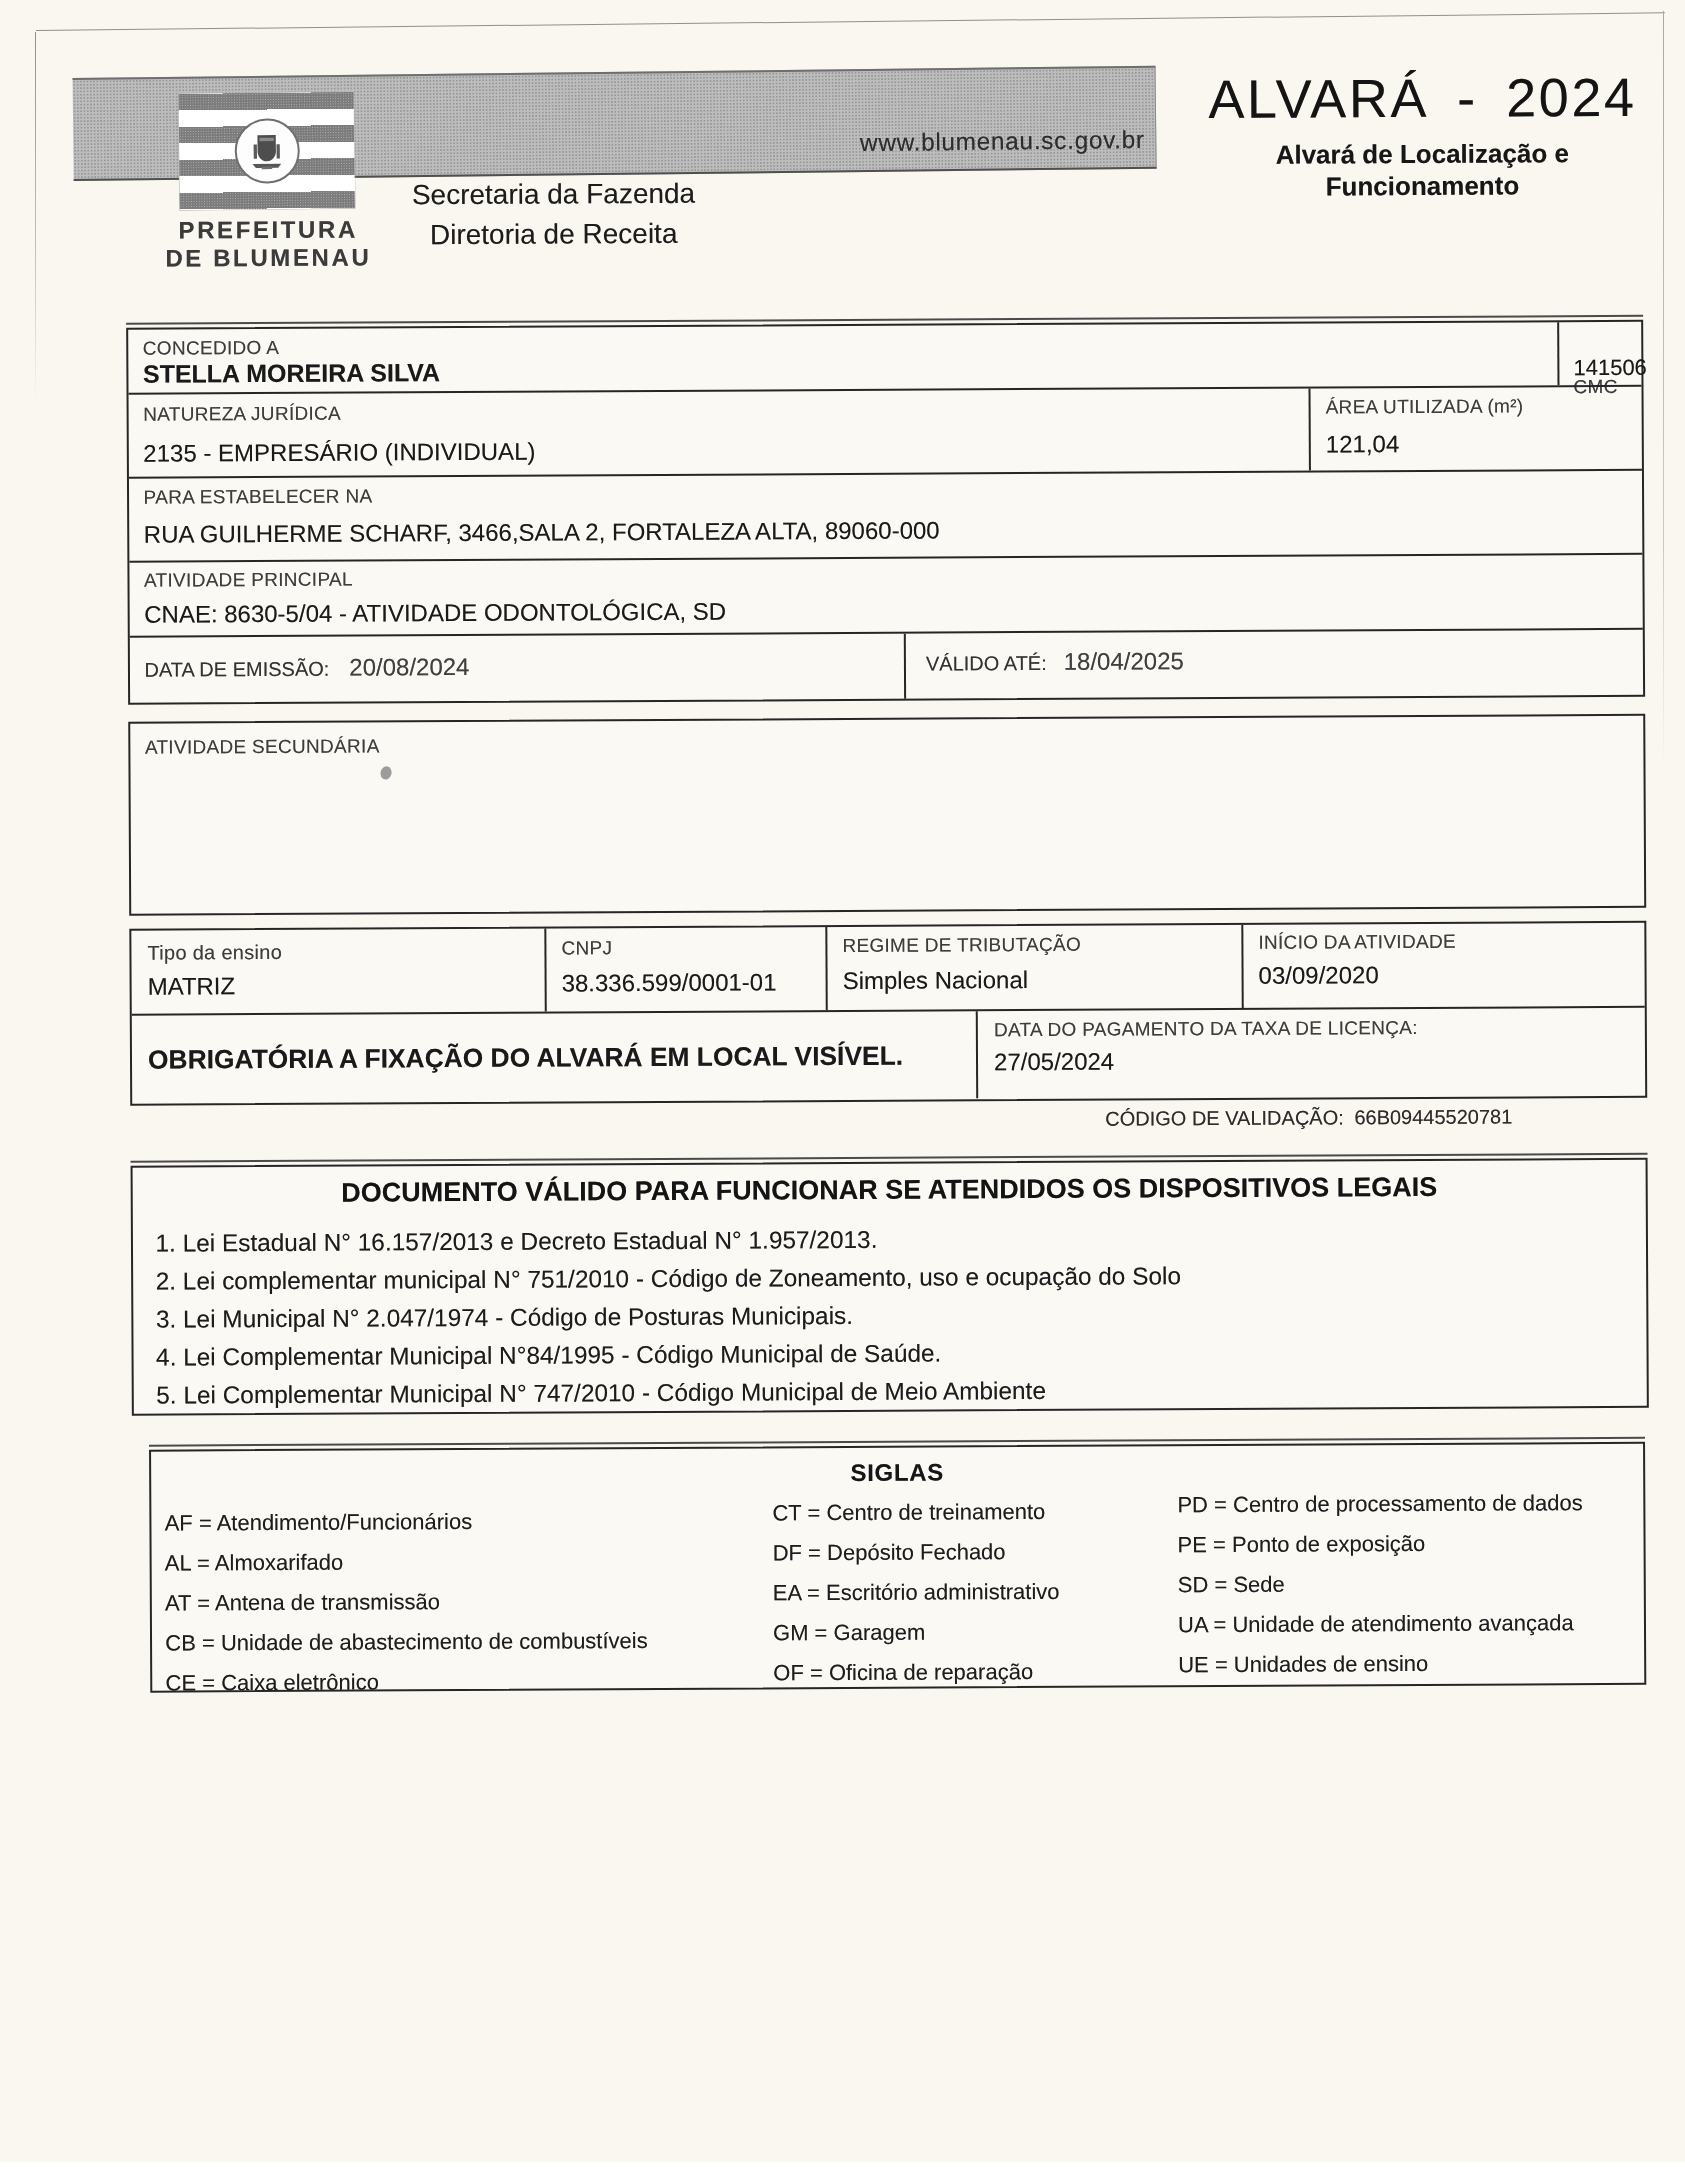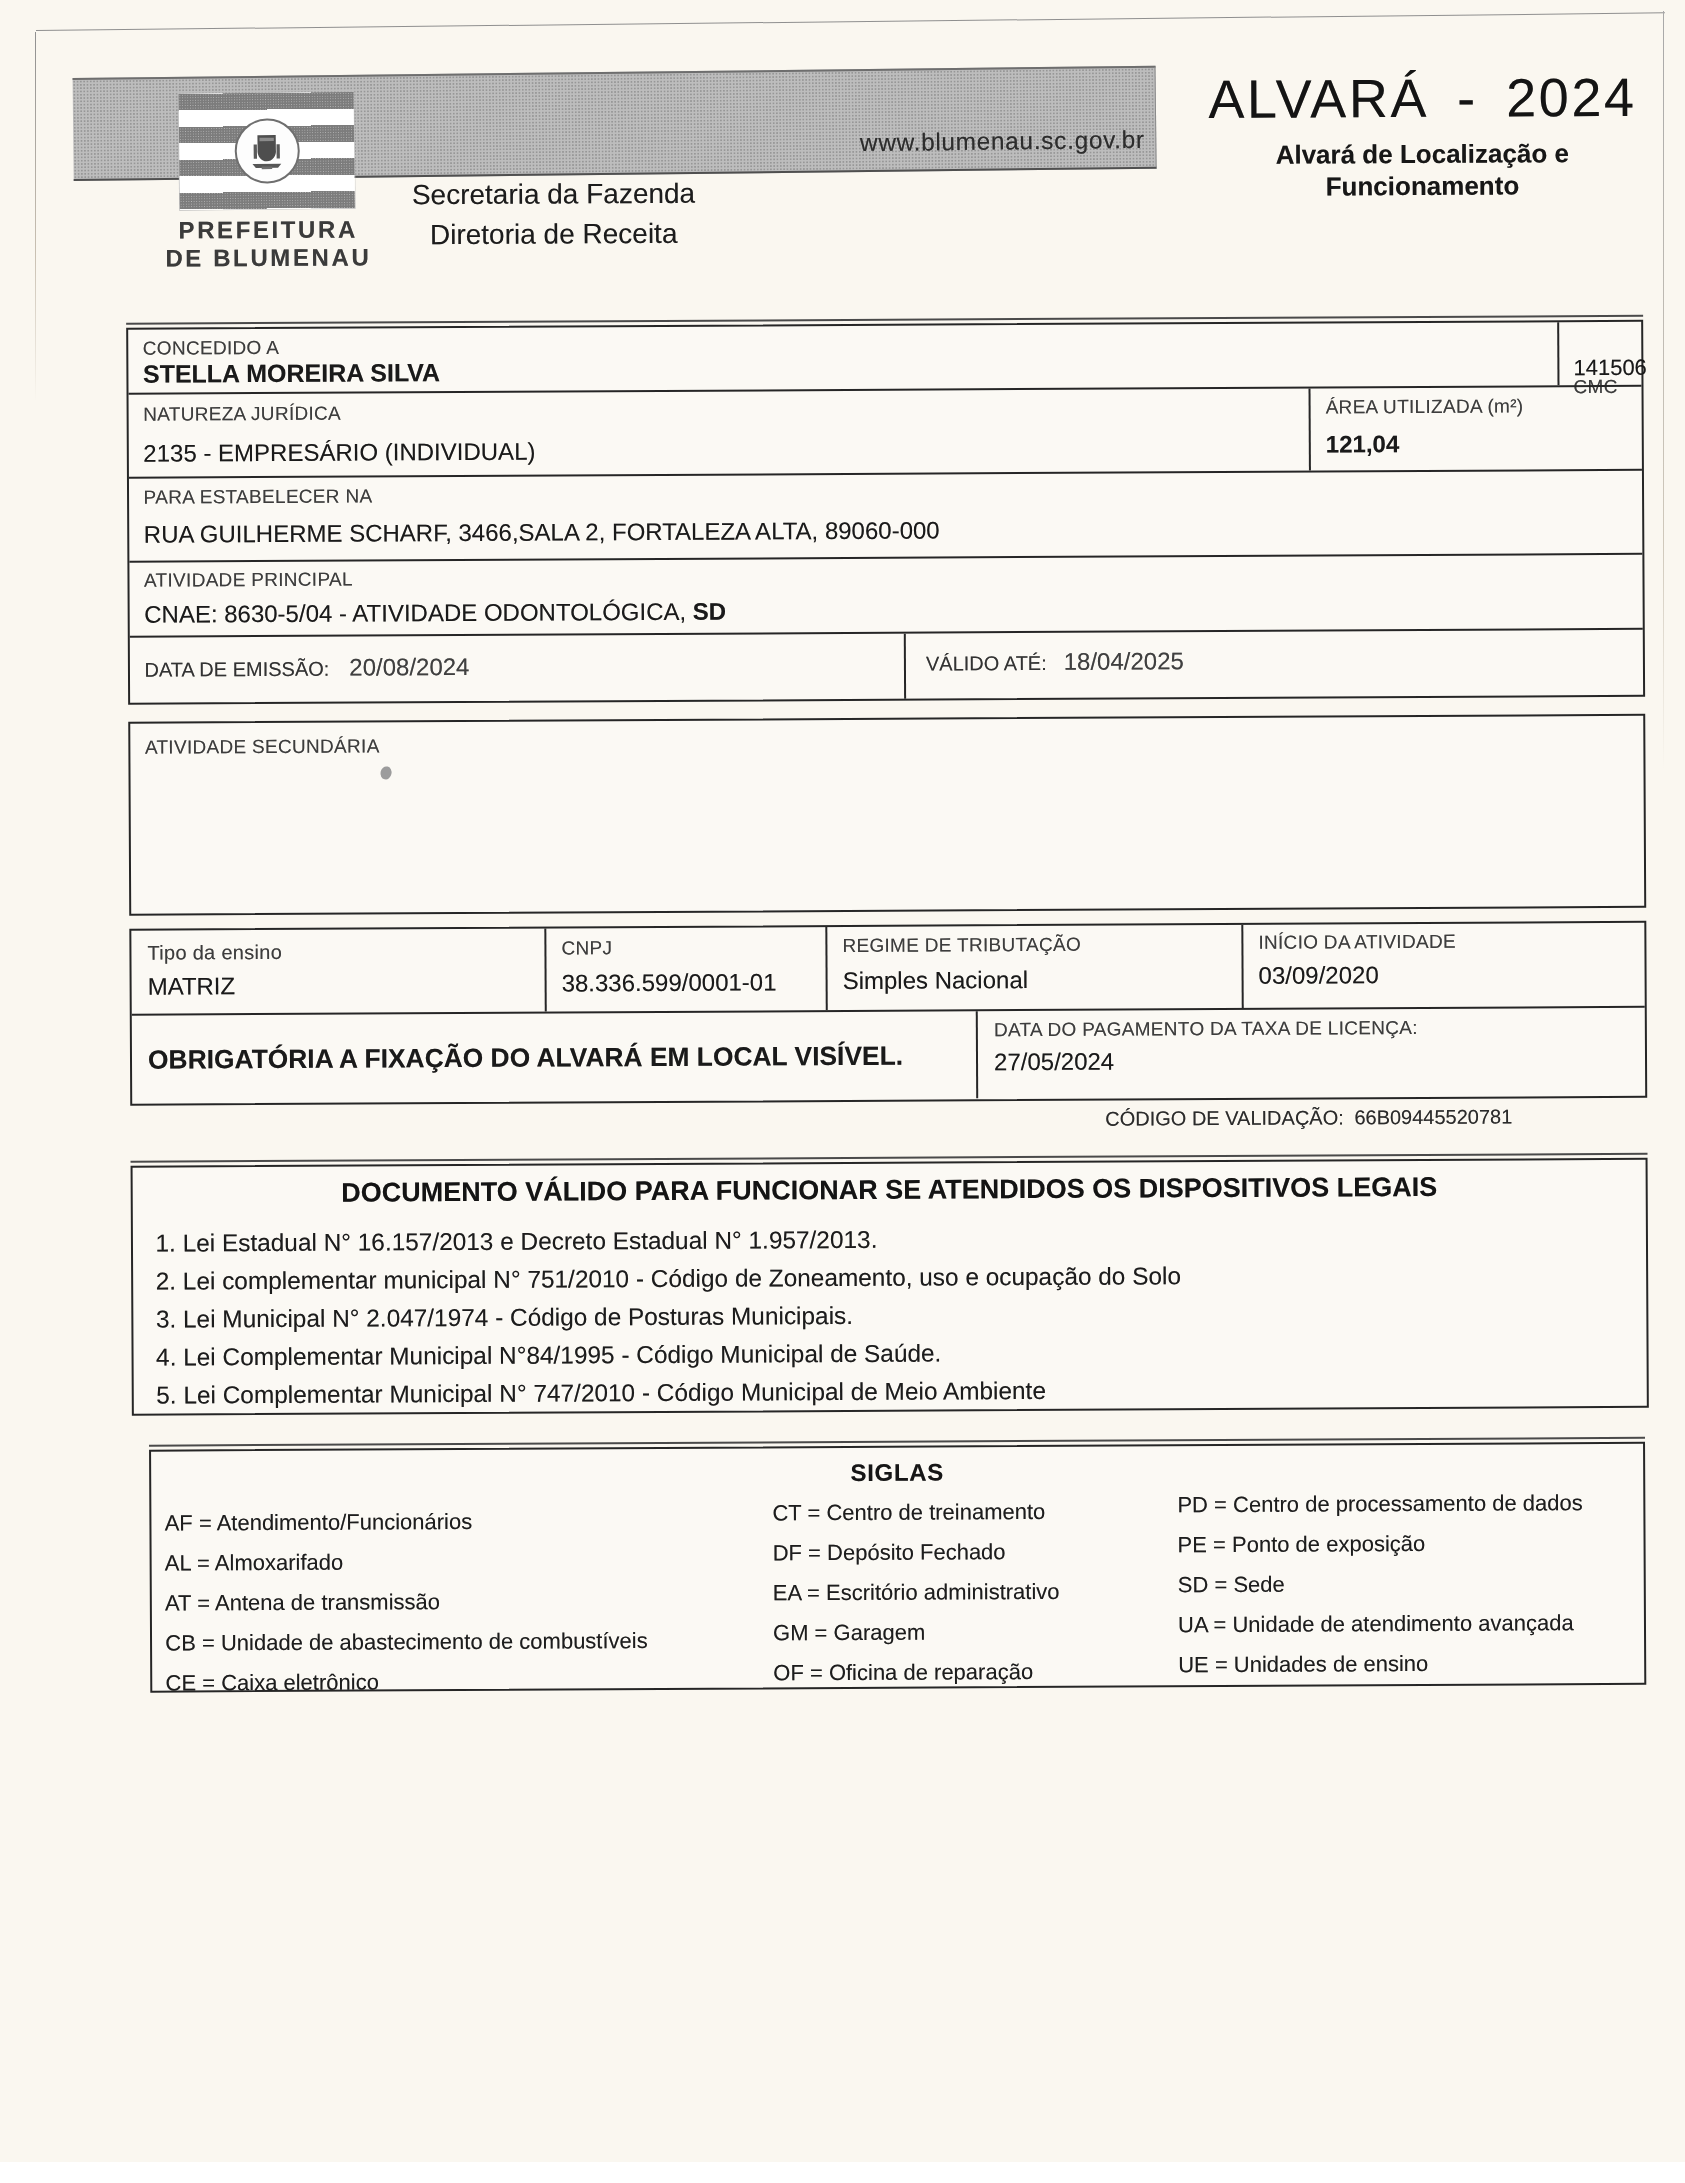--- a/index.html
+++ b/index.html
@@ -185,33 +185,33 @@
         <span class="lbl" style="left:1445px;top:6.6px;margin-top:47px;">CMC</span>
         <span class="val" style="left:1445px;top:33px;font-size:22px;">141506</span>
       </div>
       <div class="hline" style="top:63px;"></div>
 
       <div class="row" style="top:65px;height:82px;">
         <span class="lbl" style="left:14.5px;top:9.3px;">NATUREZA JURÍDICA</span>
         <span class="val" style="left:14.5px;top:45px;">2135 - EMPRESÁRIO (INDIVIDUAL)</span>
         <div class="vline" style="left:1180px;height:82px;"></div>
         <span class="lbl" style="left:1197px;top:8px;">ÁREA UTILIZADA (m²)</span>
-        <span class="val" style="left:1197px;top:42px;font-weight:bold;">121,04</span>
+        <span class="val" style="left:1197px;top:42px;">121,04</span>
       </div>
       <div class="hline" style="top:147px;"></div>
 
       <div class="row" style="top:149px;height:83px;">
         <span class="lbl" style="left:14.5px;top:8px;">PARA ESTABELECER NA</span>
         <span class="val" style="left:14.5px;top:42px;">RUA GUILHERME SCHARF, 3466,SALA 2, FORTALEZA ALTA, 89060-000</span>
       </div>
       <div class="hline" style="top:231px;"></div>
 
       <div class="row" style="top:233px;height:73px;">
         <span class="lbl" style="left:14.5px;top:6.6px;">ATIVIDADE PRINCIPAL</span>
-        <span class="val" style="left:14.5px;top:38px;"><span>CNAE: 8630-5/04 - ATIVIDADE ODONTOLÓGICA, </span><span style="font-weight:bold;">SD</span></span>
+        <span class="val" style="left:14.5px;top:38px;"><span>CNAE: 8630-5/04 - ATIVIDADE ODONTOLÓGICA, </span><span style="font-weight:normal;">SD</span></span>
       </div>
       <div class="hline" style="top:306px;"></div>
 
       <div class="row" style="top:308px;height:65px;">
         <div class="vline" style="left:774px;height:65px;"></div>
         <div class="inline-pair" style="left:14.5px;top:17px;gap:20px;">
           <span class="l">DATA DE EMISSÃO:</span>
           <span class="v">20/08/2024</span>
         </div>
         <div class="inline-pair" style="left:796px;top:14.5px;gap:17px;">

